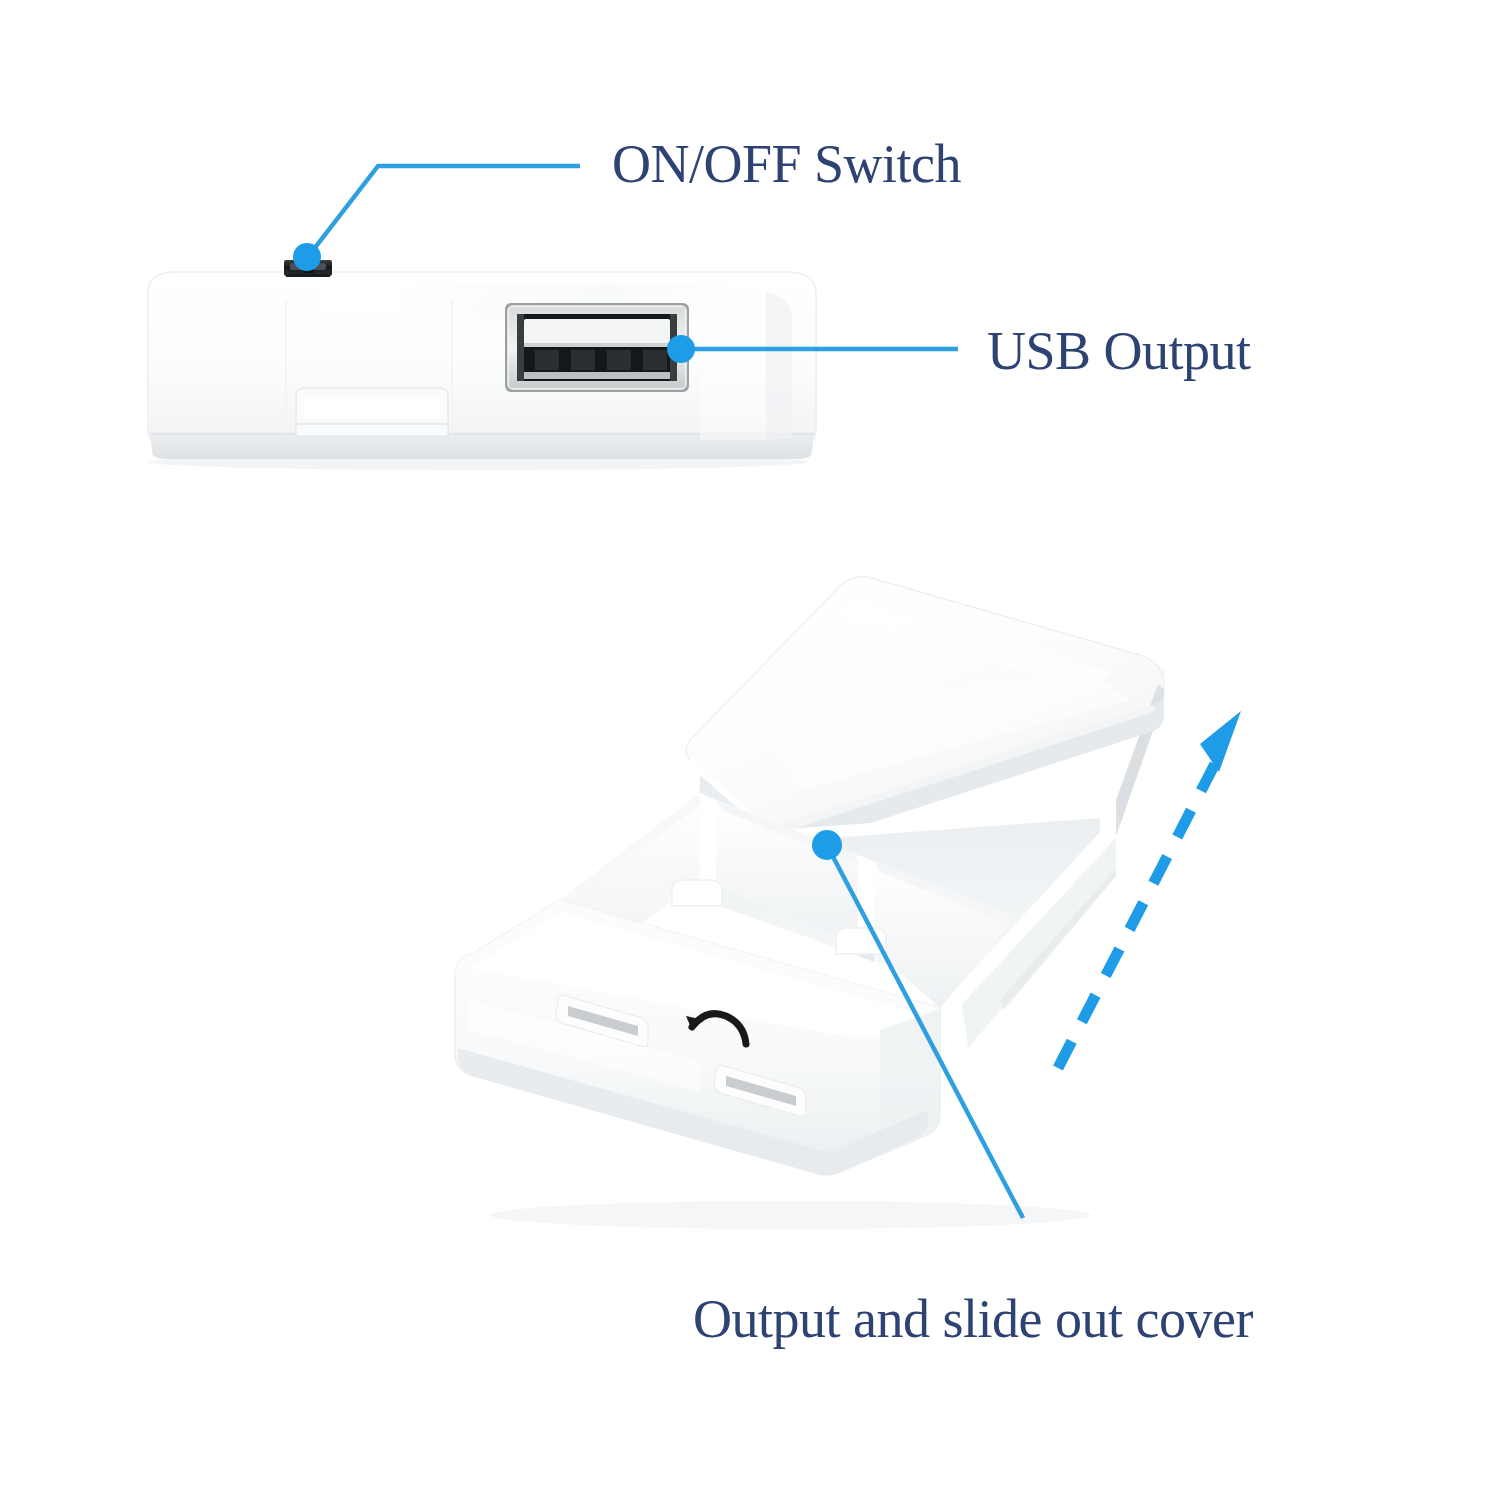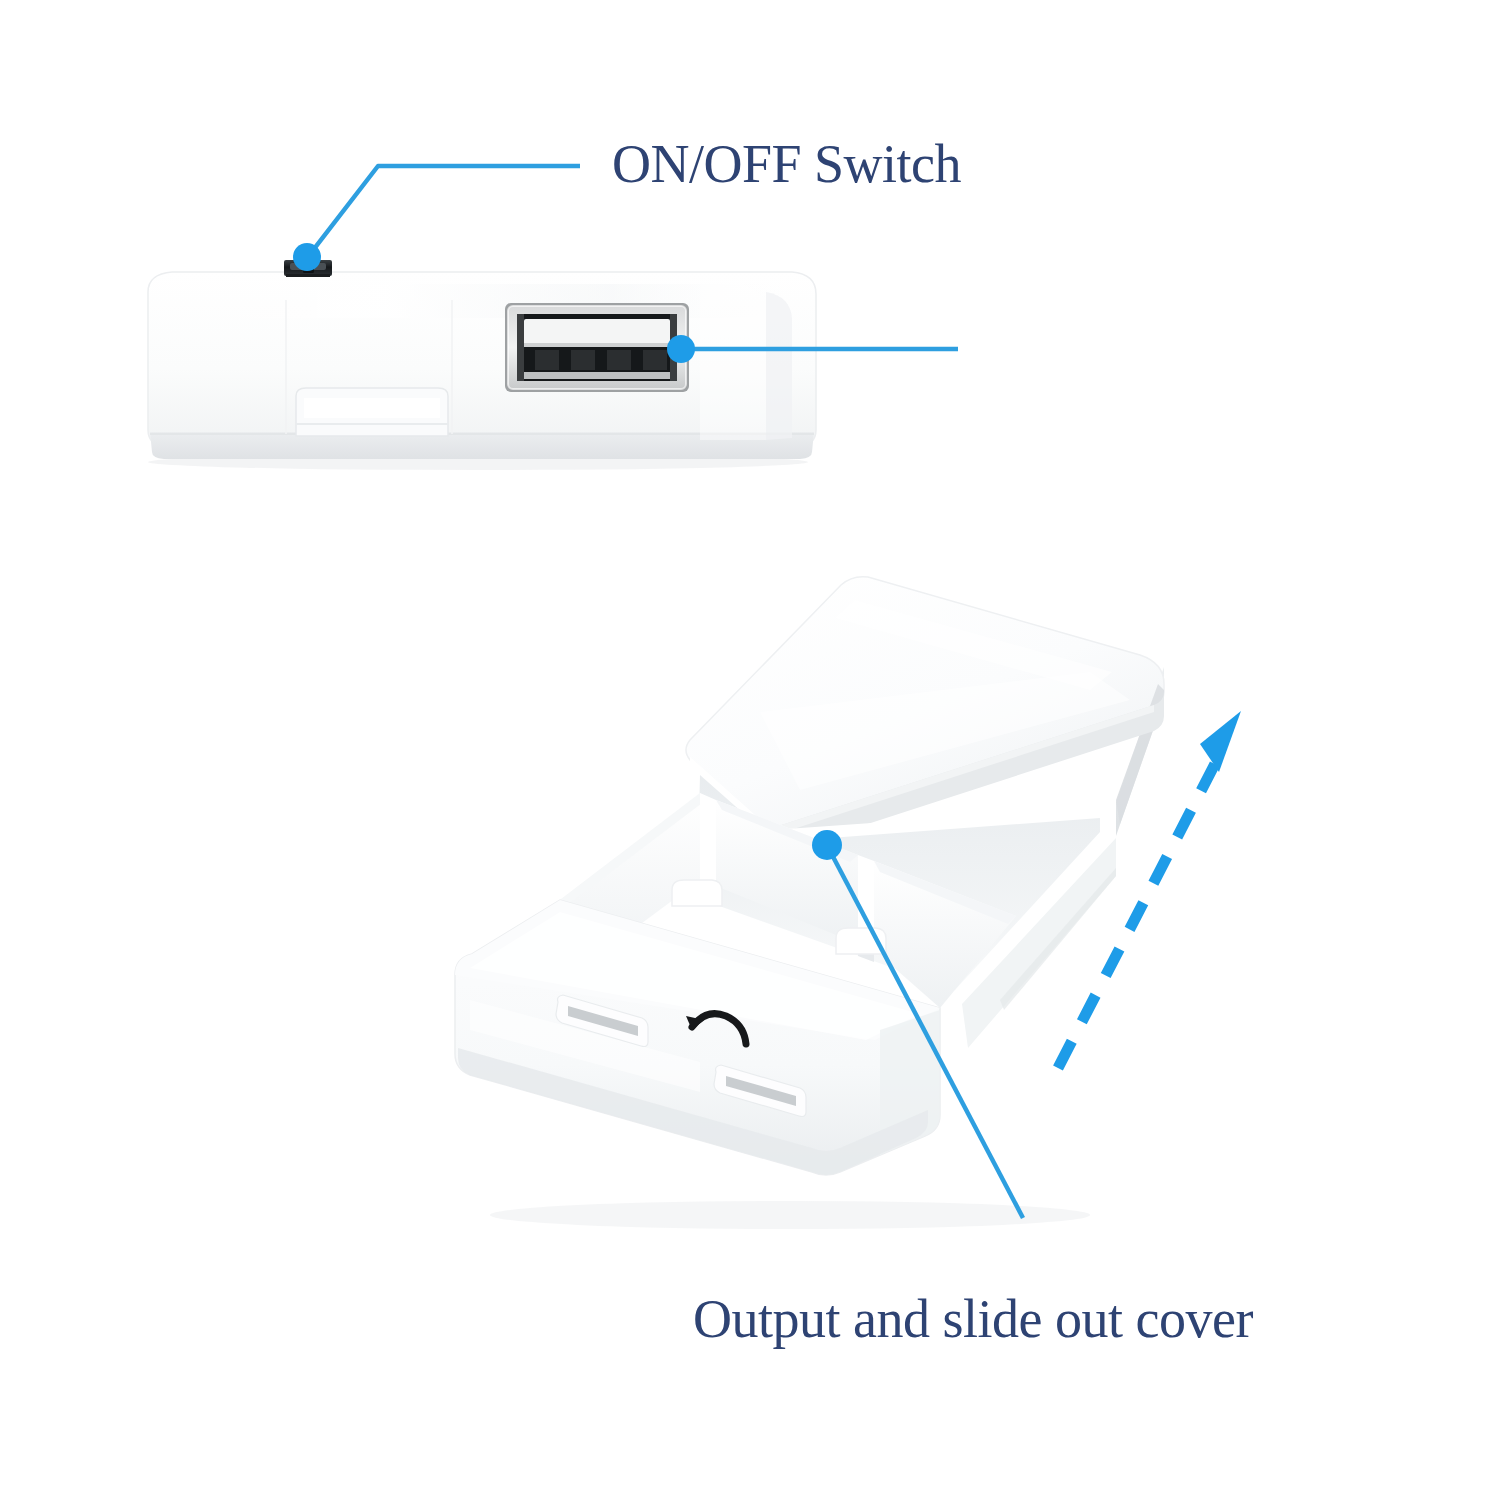--- a/index.html
+++ b/index.html
@@ -276,16 +276,17 @@
       <path d="M 685 349 L 958 349" fill="none" stroke="#2e9fe0" stroke-width="4.5"></path>
       <circle cx="681" cy="349" r="14" fill="#1e9ce8"></circle>
 
       <path d="M 830 851 L 1023 1218" fill="none" stroke="#2e9fe0" stroke-width="4.5"></path>
       <circle cx="827" cy="845" r="15" fill="#1e9ce8"></circle>
     </g>
   </svg>
 
   <div class="callout-label" id="label-onoff">ON/OFF Switch</div>
 
+  <div class="callout-label" id="label-usb">USB Output</div>
 
   <div class="callout-label" id="label-press">Output and slide out cover</div>
 
 </div>
 
 </body></html>

